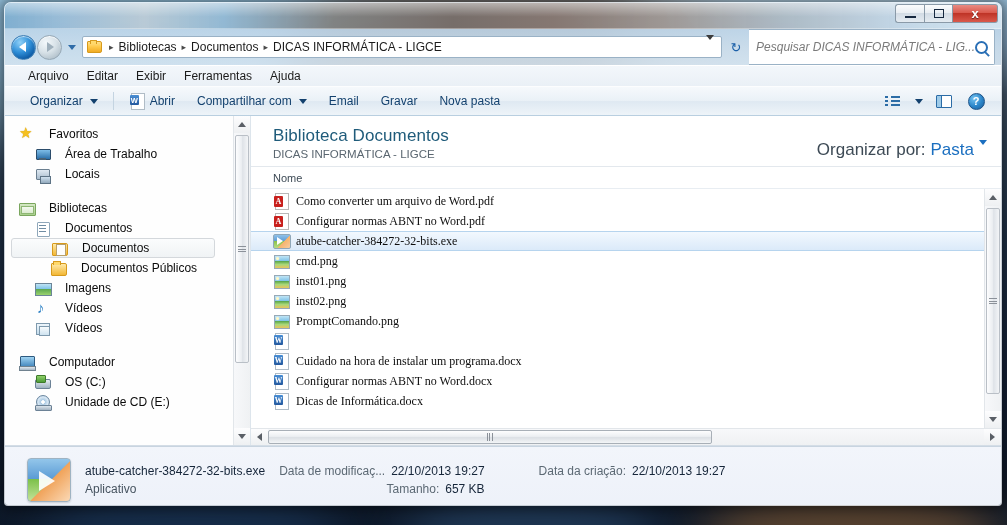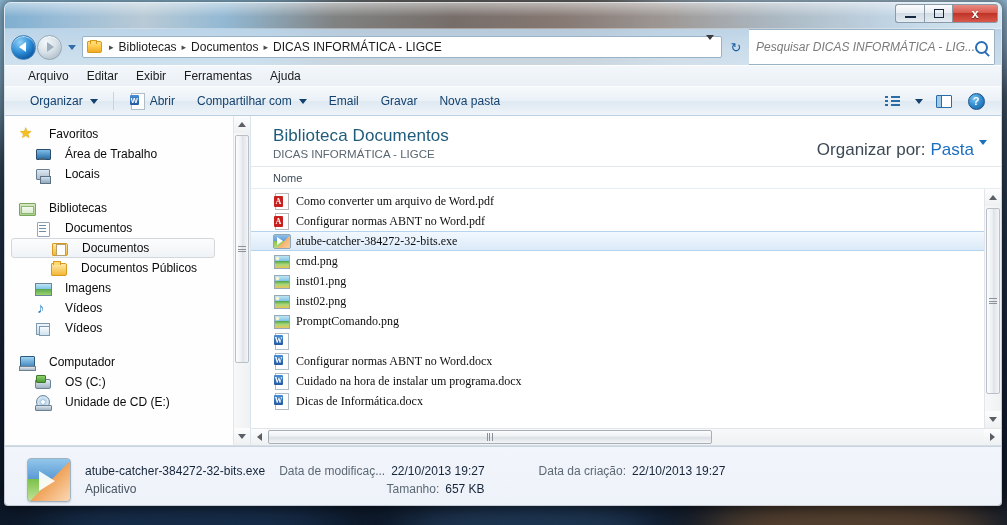--- a/index.html
+++ b/index.html
@@ -808,25 +808,25 @@
             </div>
             <div class="filerow">
               <span class="fi png"></span>
               <span>PromptComando.png</span>
             </div>
             <div class="filerow">
               <span class="fi docx"></span>
             </div>
             <div class="filerow">
               <span class="fi docx"></span>
+              <span>Cuidado na hora de instalar um programa.docx</span>
+            </div>
+            <div class="filerow">
+              <span class="fi docx"></span>
               <span>Configurar normas ABNT no Word.docx</span>
-            </div>
-            <div class="filerow">
-              <span class="fi docx"></span>
-              <span>Cuidado na hora de instalar um programa.docx</span>
             </div>
             <div class="filerow">
               <span class="fi docx"></span>
               <span>Dicas de Informática.docx</span>
             </div>
           </div>
 
           <div class="vscroll">
             <div class="vs-btn vs-up"></div>
             <div class="vs-track">

